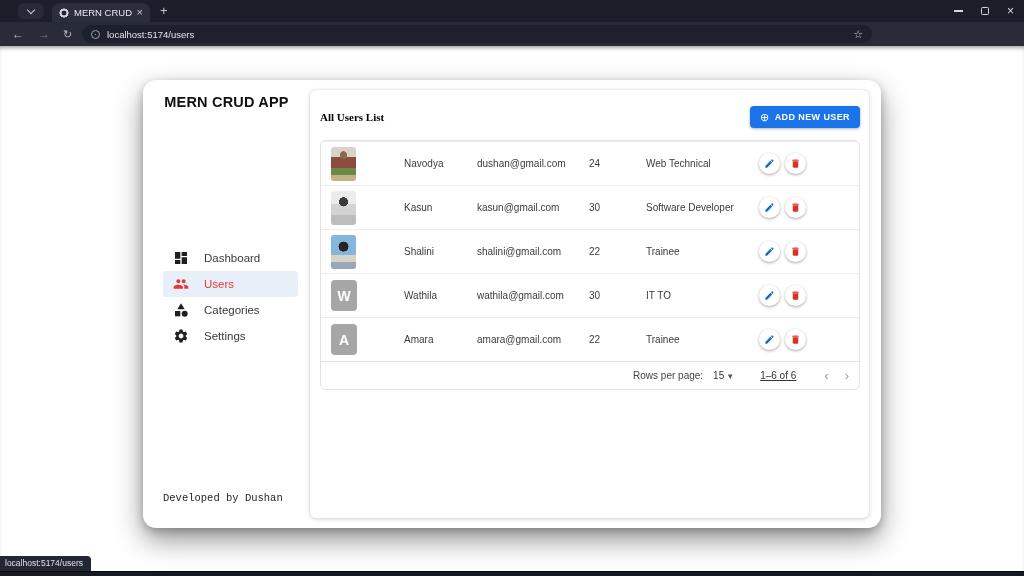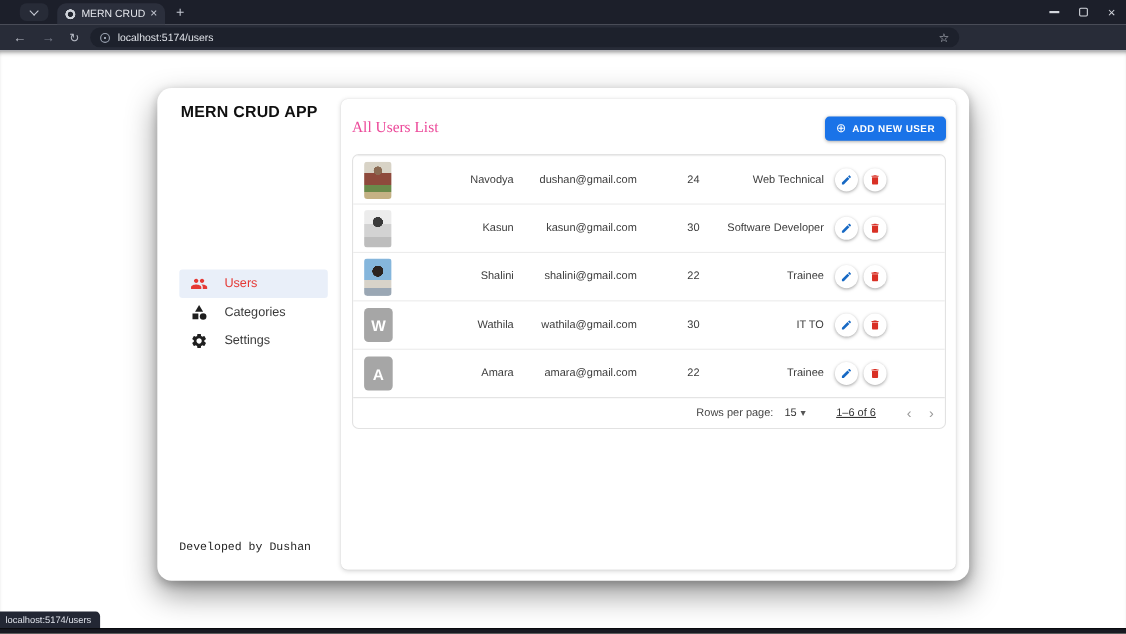--- a/index.html
+++ b/index.html
@@ -64,30 +64,30 @@
   .nav-icon svg { width:16px; height:16px; }
   .nav-label { font-size:11.5px; color:#3a3a3a; }
   .nav-item.active { background:#e9eff9; }
   .nav-item.active .nav-icon, .nav-item.active .nav-label { color:#e53935; }
   .side-footer { position:absolute; left:20px; bottom:24px; font-family:Liberation Mono, monospace; font-size:10.5px; color:#1e1e1e; }
 
   
   .panel { flex:1; margin:10px 12px 10px 0; background:#fff; border-radius:6px; position:relative;
     box-shadow:0 1px 5px rgba(0,0,0,.18), 0 0 1px rgba(0,0,0,.12); padding:0 9px 0 10px; }
   .panel-header { display:flex; align-items:center; justify-content:space-between; height:50px; padding-top:4px; }
-  .panel-title { font-family:"Liberation Serif", serif; font-weight:400; font-size:14px; color:#ec4899; }
+  .panel-title { font-family:"Liberation Serif", serif; font-weight:700; font-size:11px; color:#000000; }
   .add-btn { background:#1a73e8; color:#fff; border:none; border-radius:4px; height:22px; padding:0 10px; font-size:9px; font-weight:700; letter-spacing:.4px; display:flex; align-items:center; gap:5px; cursor:pointer; box-shadow:0 1px 3px rgba(0,0,0,.3); font-family:"Liberation Sans", sans-serif; }
   .add-icon { font-size:11px; font-weight:400; line-height:1; }
 
   .table { border:1px solid #e2e2e2; border-radius:6px; overflow:hidden; }
   .thead, .trow { display:grid; grid-template-columns:73px 73px 112px 57px 113px 1fr; align-items:center; }
   .thead { height:28px; font-size:10.5px; font-weight:700; color:#2c2c2c; }
   .thead > div { padding-left:10px; }
   .trow { height:44px; border-top:1px solid #ececec; font-size:10px; color:#3c3c3c; }
-  .cell { padding-left:10px;text-align:right; }
+  .cell { padding-left:10px; }
   .avatar { width:25px; height:34px; border-radius:3px; }
   .avatar.letter { width:26px; height:31px; border-radius:4px; background:#a6a6a6; color:#fff; display:flex; align-items:center; justify-content:center; font-size:14px; font-weight:700; }
   .p0 { background:radial-gradient(circle at 50% 24%, #8a6a52 0 13%, transparent 14%), linear-gradient(180deg, #d8d3c6 0 30%, #8e4a3c 30% 62%, #6a8a4a 62% 82%, #c4b184 82%); }
   .p1 { background:radial-gradient(circle at 50% 32%, #3a3a3a 0 17%, transparent 18%), linear-gradient(180deg, #ececec 0 38%, #d3d3d3 38% 72%, #bdbdbd 72%); }
   .p2 { background:radial-gradient(circle at 50% 22%, #2e2e2e 0 15%, transparent 16%), linear-gradient(180deg, #fafafa 0 55%, #ededed 55%); }
   .p3 { background:radial-gradient(circle at 50% 34%, #2b2320 0 19%, transparent 20%), linear-gradient(180deg, #85b6dc 0 58%, #d8d3c9 58% 78%, #9aa7b4 78%); }
   .cell-actions { display:flex; align-items:center; }
   .icon-btn { width:21px; height:21px; border-radius:50%; background:#fff; border:none; box-shadow:0 1px 3px rgba(0,0,0,.35); display:inline-flex; align-items:center; justify-content:center; margin-right:5px; cursor:pointer; }
   .icon-btn svg { width:11px; height:11px; }
   .icon-btn.edit { color:#1769c4; }
@@ -147,20 +147,28 @@
   </div>
 
   <div class="viewport">
 
     <div class="card">
 
       <div class="sidebar">
         <div class="app-title">MERN CRUD APP</div>
         <div class="nav">
 
+          <div class="nav-item">
+            <span class="nav-icon">
+              <svg viewBox="0 0 24 24" fill="currentColor">
+                  <path d="M3 13h8V3H3v10zm0 8h8v-6H3v6zm10 0h8V11h-8v10zm0-18v6h8V3h-8z"></path>
+                </svg>
+            </span>
+            <span class="nav-label">Dashboard</span>
+          </div>
 
           <div class="nav-item active">
             <span class="nav-icon">
               <svg viewBox="0 0 24 24" fill="currentColor">
                   <path d="M16 11c1.66 0 2.99-1.34 2.99-3S17.66 5 16 5c-1.66 0-3 1.34-3 3s1.34 3 3 3zm-8 0c1.66 0 2.99-1.34 2.99-3S9.66 5 8 5C6.34 5 5 6.34 5 8s1.34 3 3 3zm0 2c-2.33 0-7 1.17-7 3.5V19h14v-2.5c0-2.33-4.67-3.5-7-3.5zm8 0c-.29 0-.62.02-.97.05 1.16.84 1.97 1.97 1.97 3.45V19h6v-2.5c0-2.33-4.67-3.5-7-3.5z"></path>
                 </svg>
             </span>
             <span class="nav-label">Users</span>
           </div>
 

